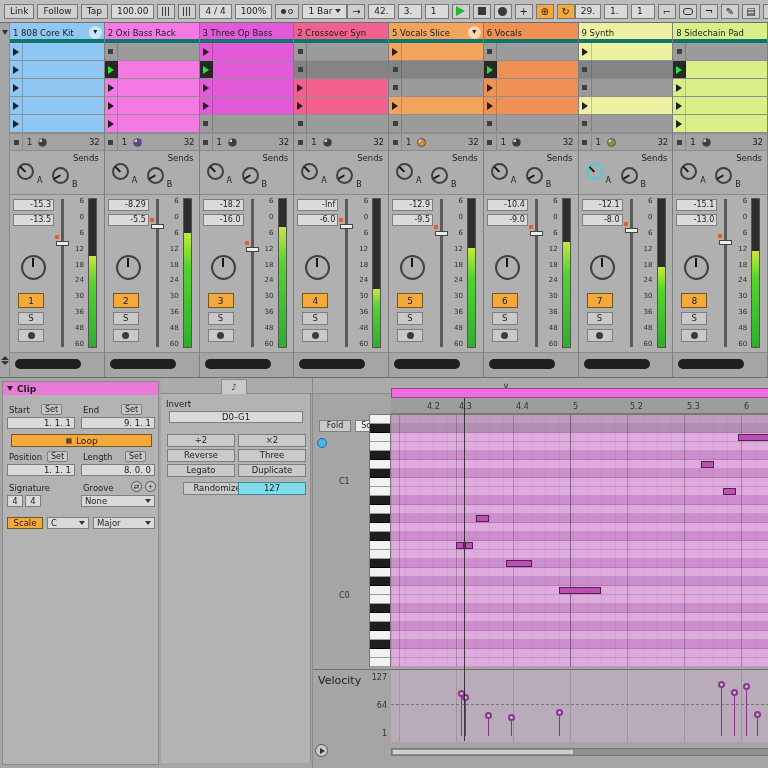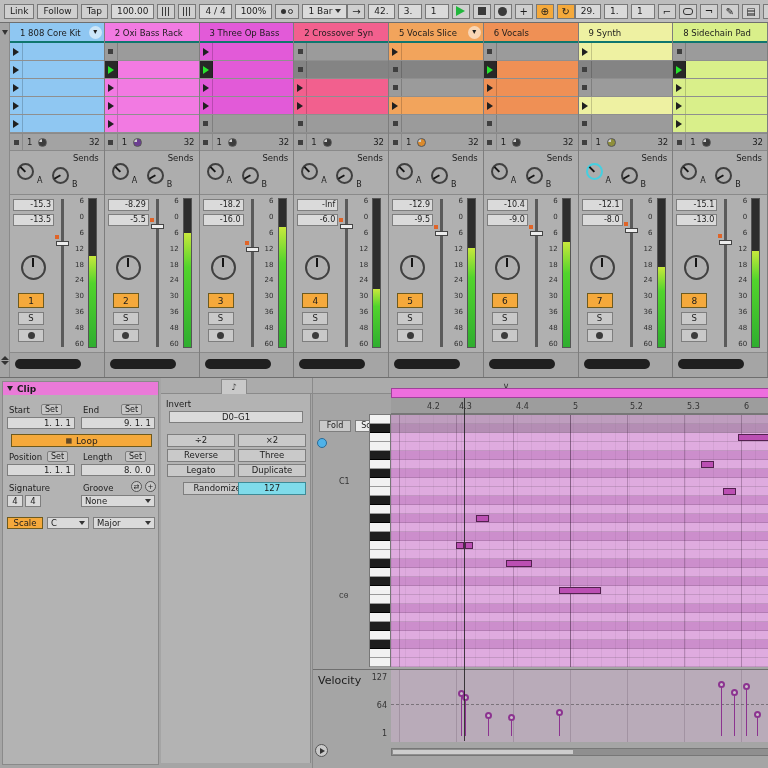--- a/index.html
+++ b/index.html
@@ -28,21 +28,21 @@
 
 #session{position:absolute;left:0;top:23px;width:768px;height:354px;display:flex;background:#a5a5a5}
 #scene-gutter{width:10px;position:relative;border-right:1px solid #8a8a8a}
 #gut-tri{position:absolute;left:2px;top:7px;width:0;height:0;border-top:5px solid #333;border-left:3px solid transparent;border-right:3px solid transparent}
 #gut-chev{position:absolute;left:1px;top:332px}
 .chev{display:block;width:0;height:0;border-left:4px solid transparent;border-right:4px solid transparent;margin:1px 0}
 .chev.up{border-bottom:4px solid #333}
 .chev.dn{border-top:4px solid #333}
 #tracks{flex:1;display:flex}
 .track{flex:1;min-width:0;border-right:1px solid #7d7d7d;display:flex;flex-direction:column}
-.t-header{height:20px;font-size:8.5px;line-height:20px;padding:0 10px;white-space:nowrap;overflow:hidden;position:relative;border-bottom:2px solid #0f766e}
+.t-header{height:20px;font-size:8.5px;line-height:20px;padding:0 3px;white-space:nowrap;overflow:hidden;position:relative;border-bottom:4px solid #0f766e}
 .t-fold{position:absolute;right:2px;top:3px;width:13px;height:13px;border-radius:50%;background:rgba(255,255,255,.55);font-size:8px;line-height:12px;text-align:center}
 .slots{height:90px;background:#8f8f8f}
 .slot{height:17px;margin-bottom:1px;display:flex;align-items:center;background:#9b9b9b}
 .slot.stop.sel{background:#848484}
 .slot-btn{width:13px;height:100%;display:flex;align-items:center;justify-content:center;border-right:1px solid rgba(0,0,0,.18)}
 .slot-btn.pl{background:#282828}
 .tri{width:0;height:0;border-left:6px solid #202020;border-top:4px solid transparent;border-bottom:4px solid transparent}
 .slot-btn.pl .tri{border-left-color:#27e52e}
 .sq{width:5px;height:5px;background:#3f3f3f}
 .numrow{height:17px;background:#a3a3a3;border-top:1px solid #8a8a8a;display:flex;align-items:center;font-size:8.5px}
@@ -1058,17 +1058,17 @@
             <div class="vstem" style="left: 366px; top: 47.2857px; height: 18.7143px;"></div>
           </div>
       </div>
       <div id="roll-play">
           <span class="mini-tri"></span>
         </div>
       <div id="hscroll">
           <div id="hthumb"></div>
         </div>
     <div class="rowlabel" style="top: 99px;">C1</div>
-        <div class="rowlabel" style="top: 213px; font-family: Liberation Mono, monospace;">C0</div>
+        <div class="rowlabel" style="top: 213px;">C0</div>
       </div>
 
   </div>
 </div>
 
 </body></html>

